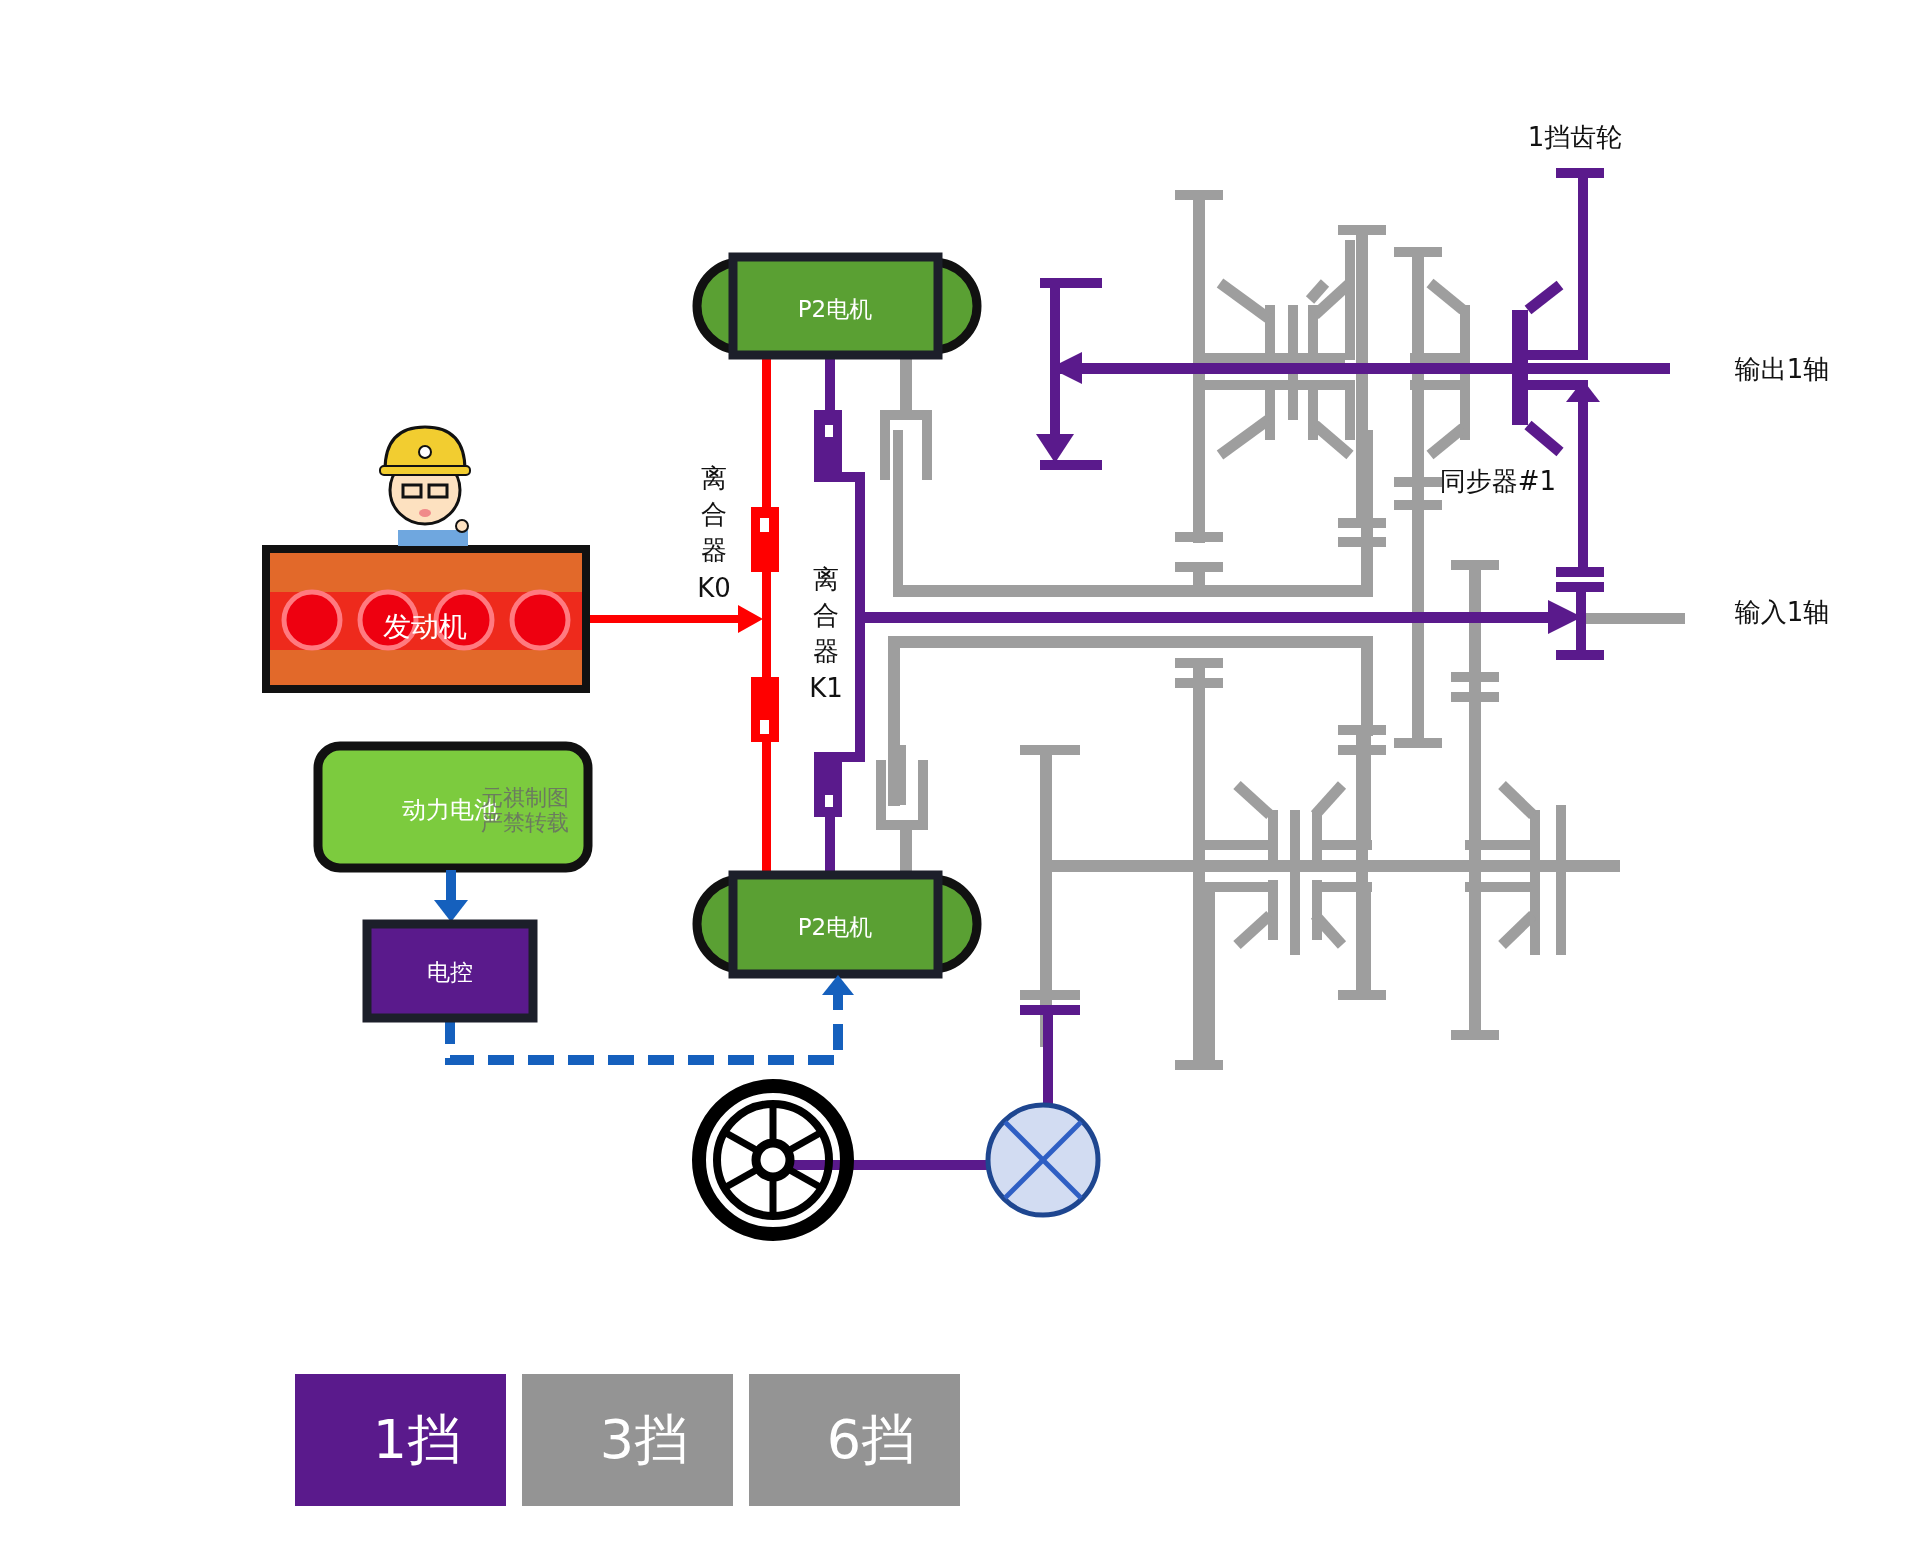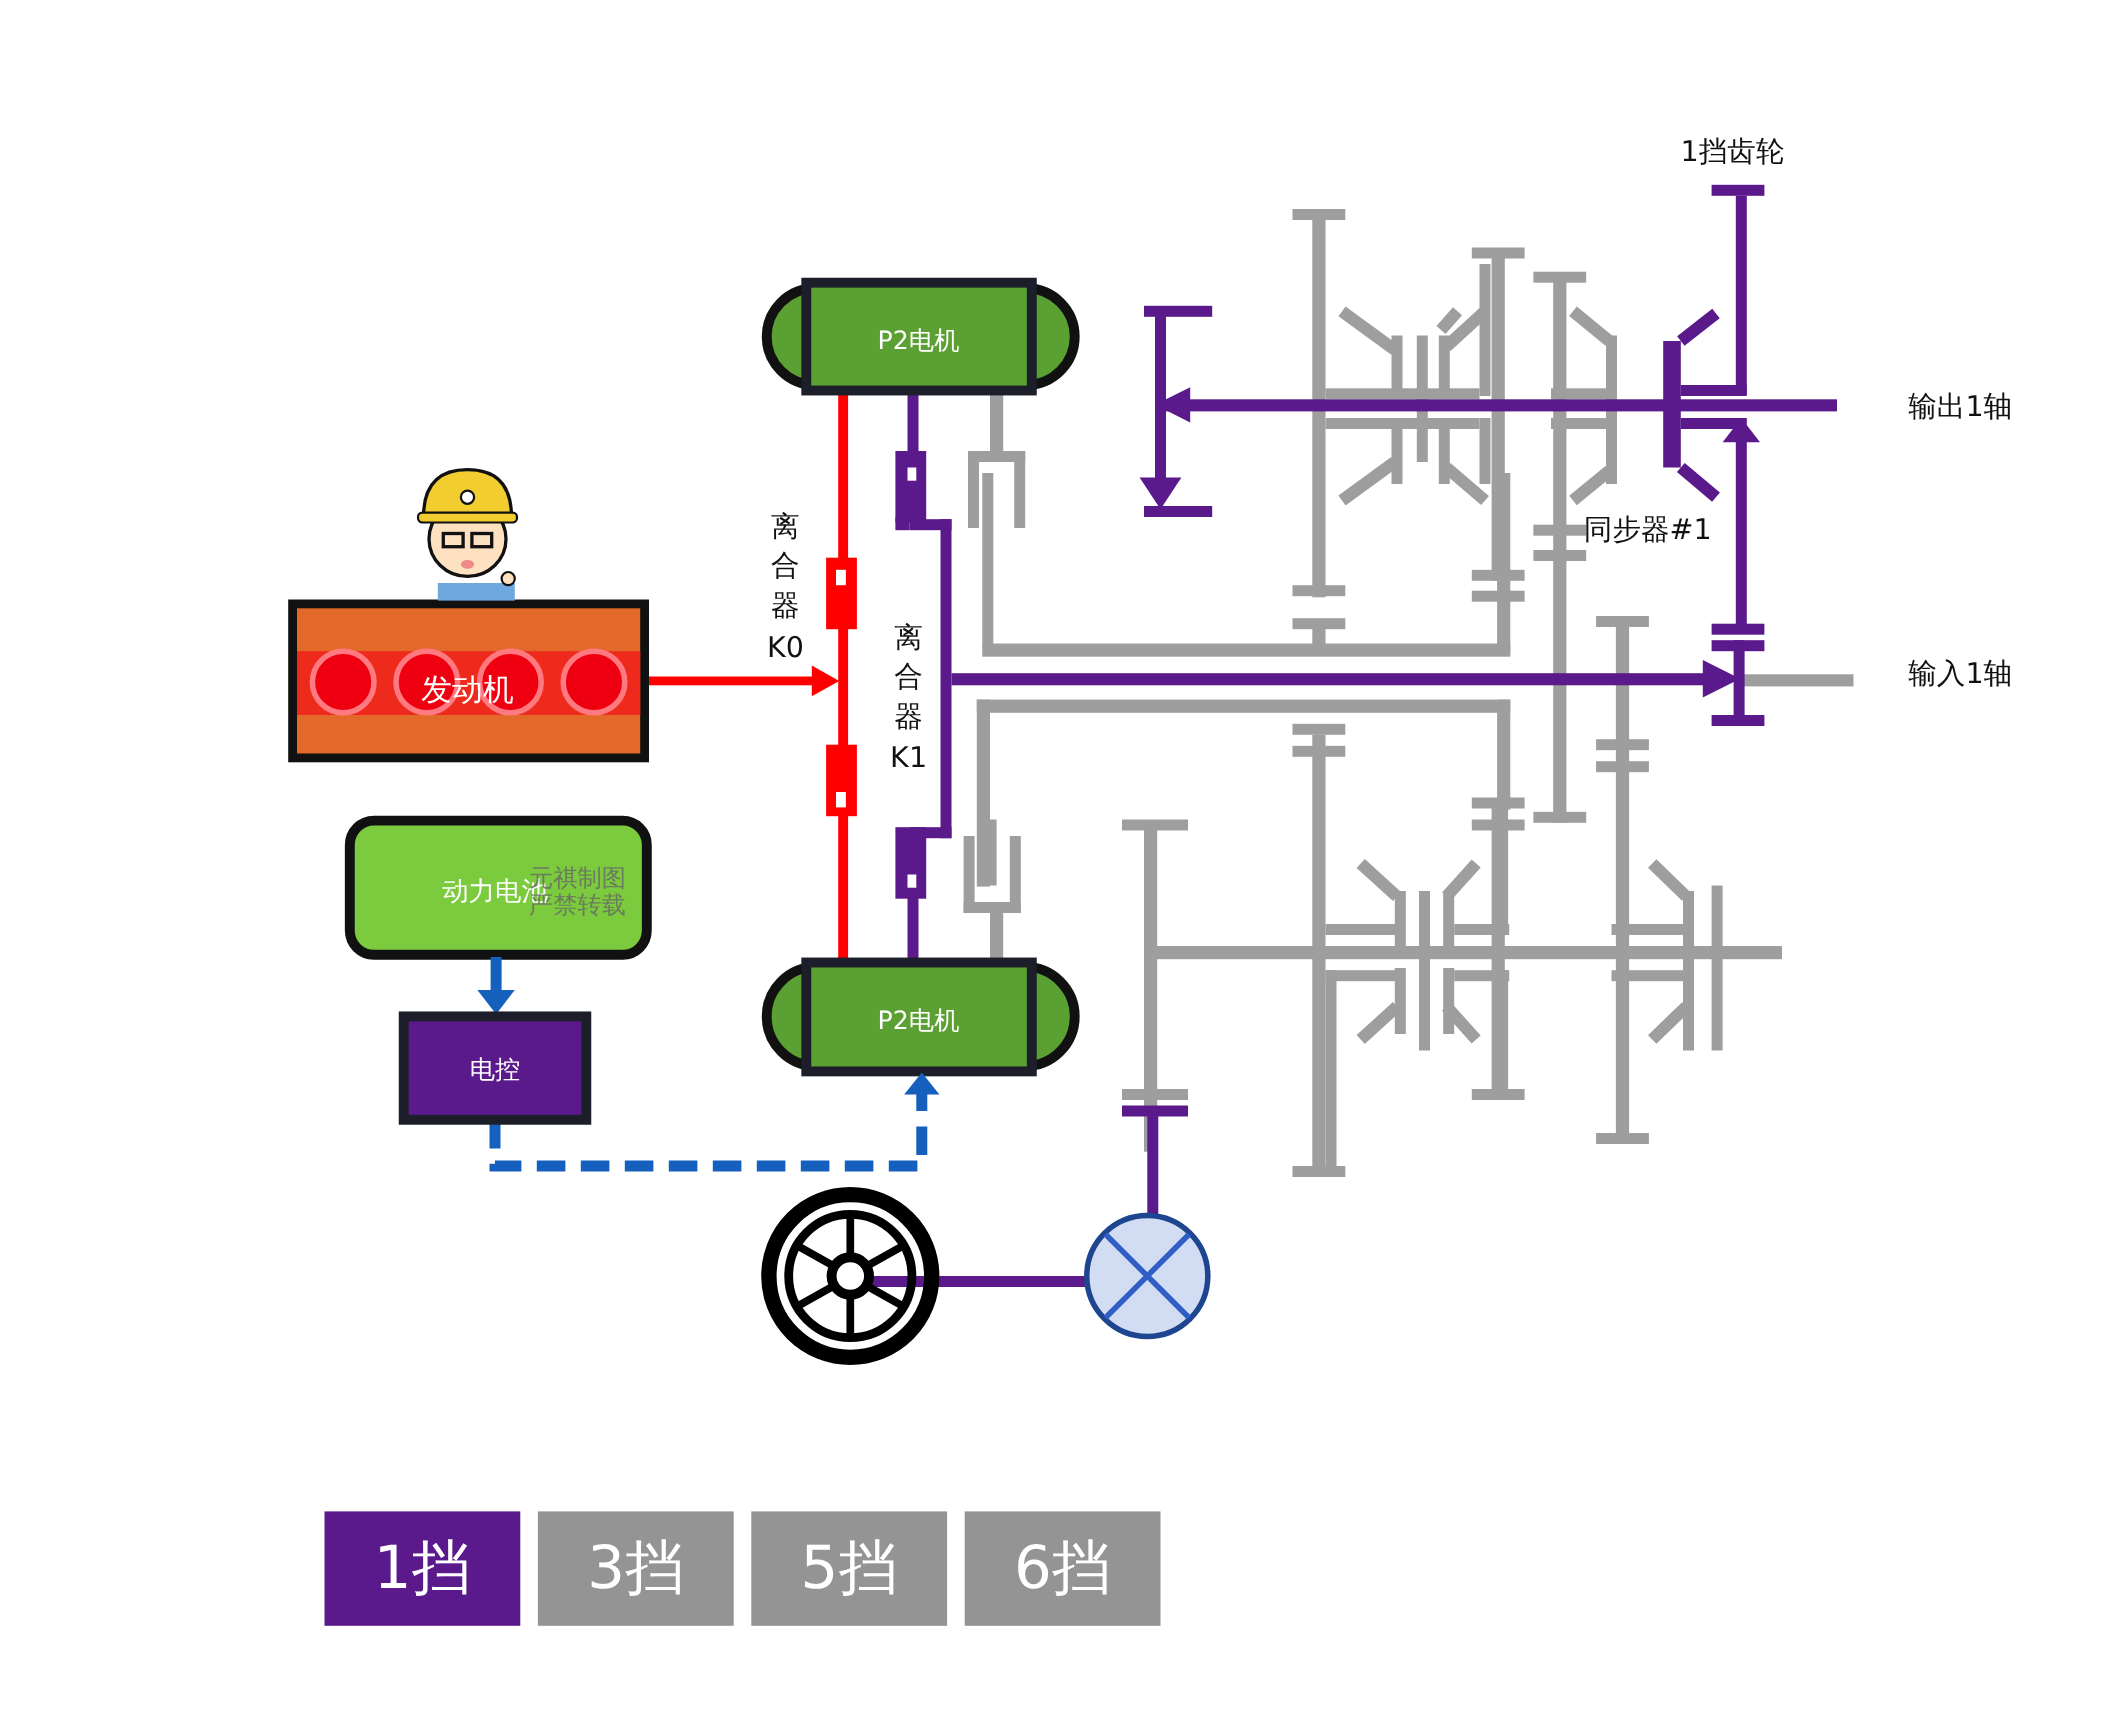--- a/index.html
+++ b/index.html
@@ -1,23 +1,23 @@
 <!DOCTYPE html>
 <html><head>
 <meta charset="utf-8">
 <style>
   html, body { margin:0; padding:0; background:#ffffff; }
   body { width:1920px; height:1559px; position:relative; overflow:hidden;
          font-family:"DejaVu Sans", "Liberation Sans", sans-serif; }
   #diagram { position:absolute; left:0; top:0; width:1920px; height:1559px; }
   .lbl { font-family:"DejaVu Sans", sans-serif; fill:#111; }
   .btn-row { position:absolute; left:295px; top:1374px; display:flex; gap:16px; }
-  .gear-btn { width:178px; height:104px; background:#949494; color:#ffffff;
+  .gear-btn { width:178px; height:132px; background:#949494; color:#ffffff;
               display:flex; align-items:center; justify-content:center;
-              font-family:"DejaVu Sans", sans-serif; font-size:54px; cursor:pointer; }
+              font-family:"DejaVu Sans", sans-serif; font-size:54px; cursor:pointer;padding-left:33px; }
   .gear-btn.active { background:#5a1a8c; }
 </style>
 </head>
 <body>
 
 <svg id="diagram" viewBox="0 0 1920 1559" xmlns="http://www.w3.org/2000/svg">
 
   <g fill="#9e9e9e" stroke="none">
 
     <rect x="900" y="355" width="12" height="60"></rect>
@@ -278,15 +278,14 @@
 
   <text class="lbl" x="1575" y="146" font-size="26" text-anchor="middle">1挡齿轮</text>
   <text class="lbl" x="1498" y="490" font-size="26" text-anchor="middle">同步器#1</text>
   <text class="lbl" x="1782" y="378" font-size="26" text-anchor="middle">输出1轴</text>
   <text class="lbl" x="1782" y="621" font-size="26" text-anchor="middle">输入1轴</text>
 </svg>
 
 <div class="btn-row">
   <div class="gear-btn active">1挡</div>
   <div class="gear-btn">3挡</div>
-  <div class="gear-btn">5挡</div>
   <div class="gear-btn">6挡</div>
 </div>
 
 </body></html>

